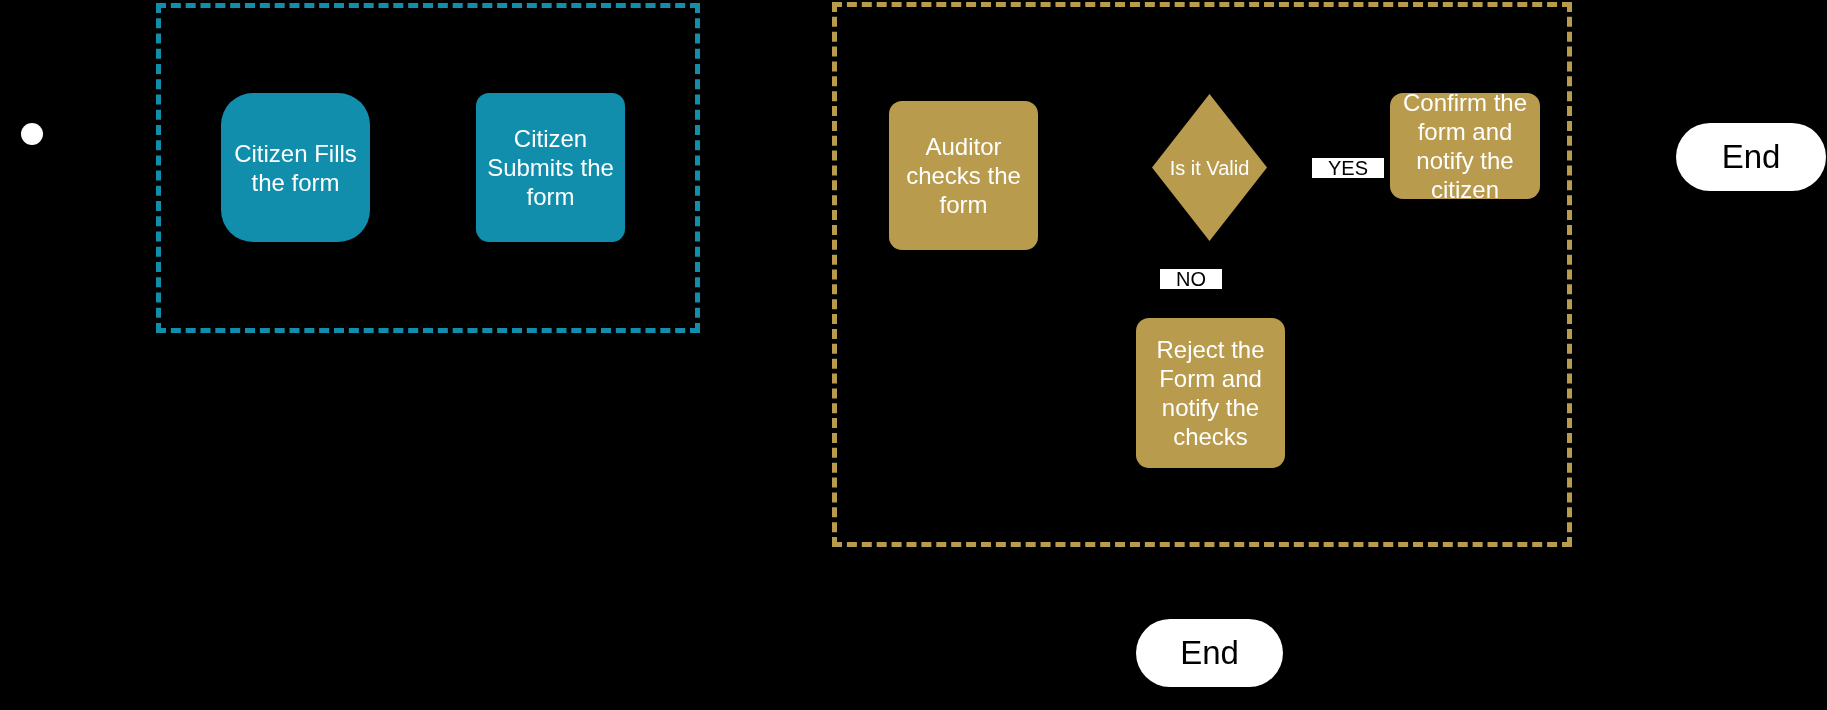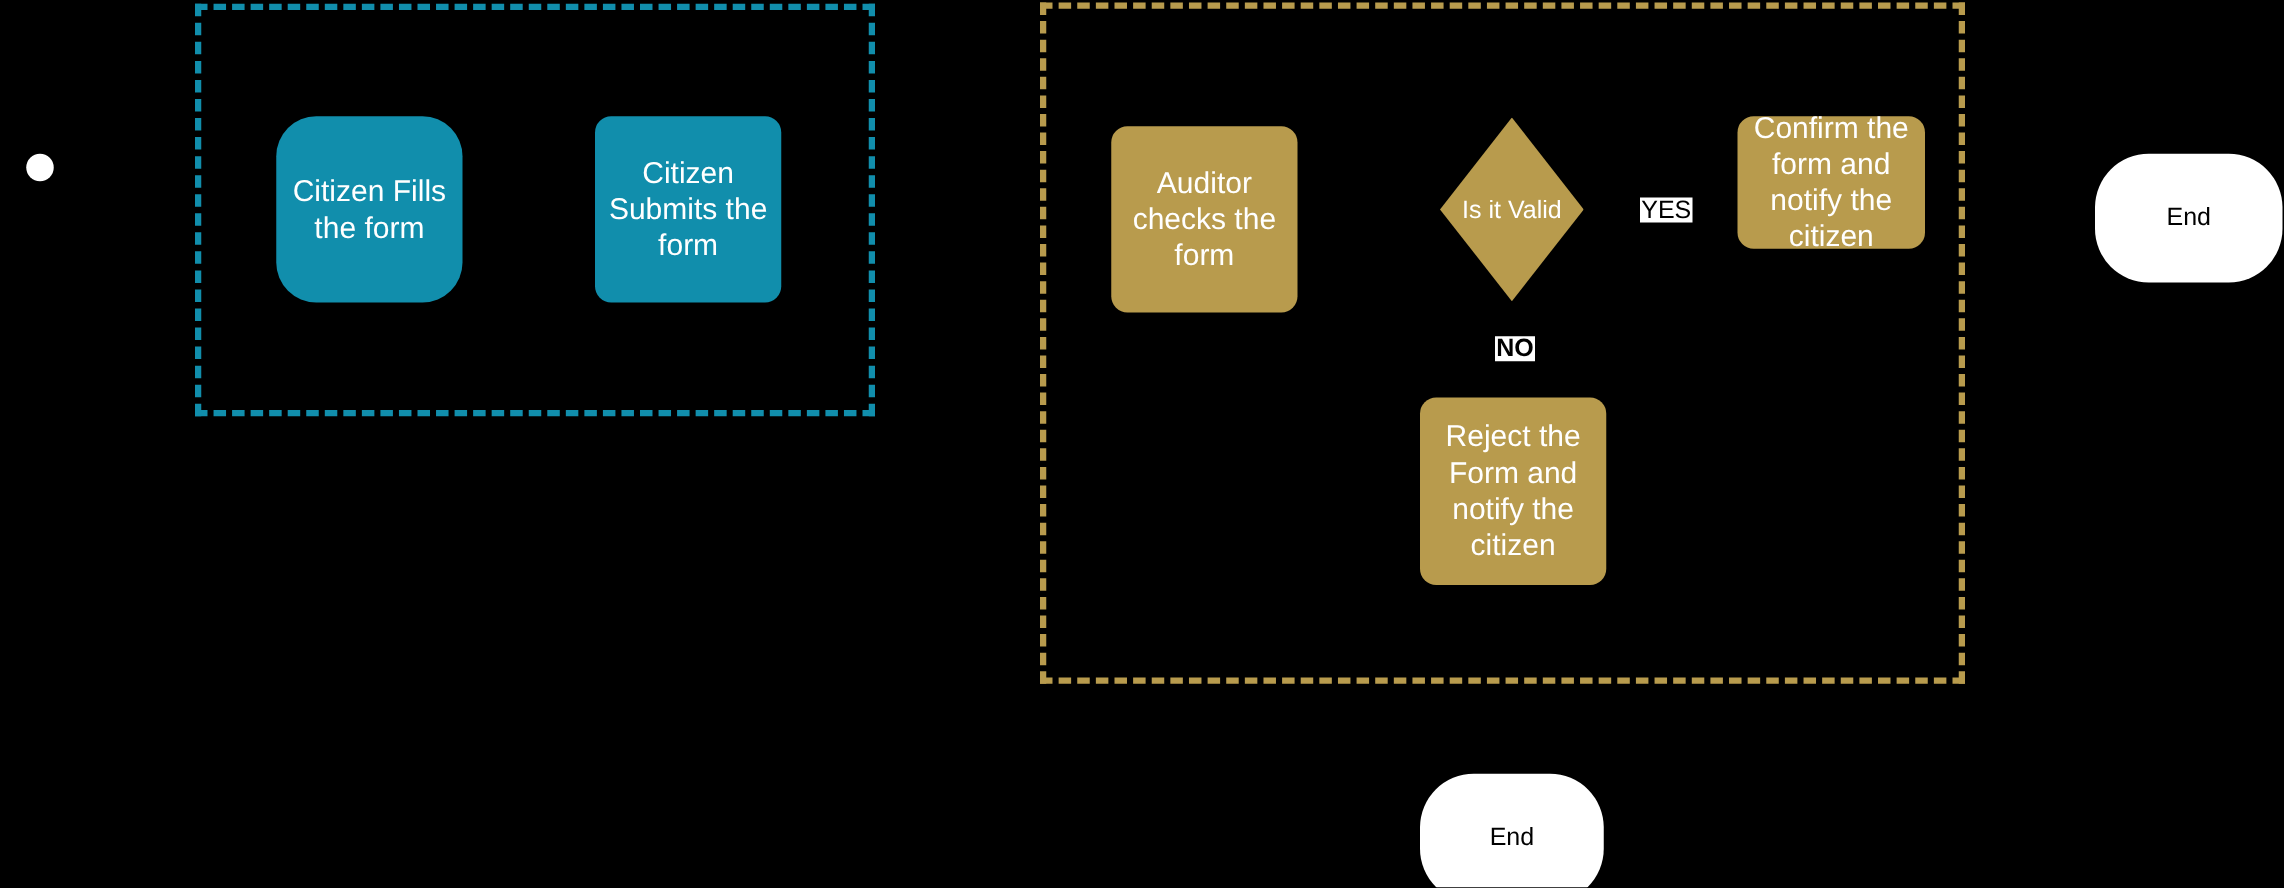--- a/index.html
+++ b/index.html
@@ -81,35 +81,35 @@
     color: var(--node_text, #fff);
     font-size: 20px;
     line-height: 22px;
   }
   .edge-label {
     position: absolute;
     background: var(--edge_label_bg, #fff);
     color: var(--edge_label_text, #000);
     font-size: 20px;
     line-height: 20px;
-    padding: 0 1px;
+    padding: 0 16px;
   }
   .edge-label-yes { left: 1312px; top: 158px; }
-  .edge-label-no  { left: 1196px; top: 269px; font-weight: bold; }
+  .edge-label-no  { left: 1160px; top: 269px; }
   .end-node {
     position: absolute;
     width: 150px;
-    height: 103px;
+    height: 68px;
     border-radius: 43px;
     background: var(--terminal_fill, #fff);
     color: var(--terminal_text, #000);
     display: flex;
     align-items: center;
     justify-content: center;
-    font-size: 20px;
+    font-size: 33px;
   }
   .end-right  { left: 1676px; top: 123px; }
   .end-bottom { left: 1136px; top: 619px; width: 147px; }
 </style>
 </head>
 <body>
 
 <div class="canvas">
 
   <div class="start-circle"></div>
@@ -136,19 +136,19 @@
   <div class="edge-label edge-label-no">NO</div>
 
   <div class="tasknode node-gold node-confirm-form">Confirm the
 form and
 notify the
 citizen</div>
 
   <div class="tasknode node-gold node-reject-form">Reject the
 Form and
 notify the
-citizen</div>
+checks</div>
 
   <div class="end-node end-right">End</div>
 
   <div class="end-node end-bottom">End</div>
 
 </div>
 
 </body></html>

